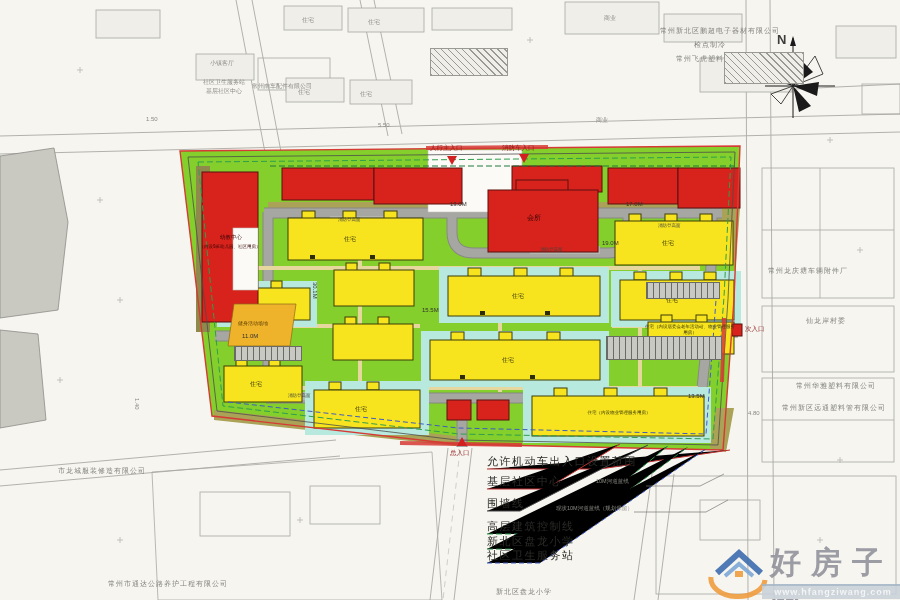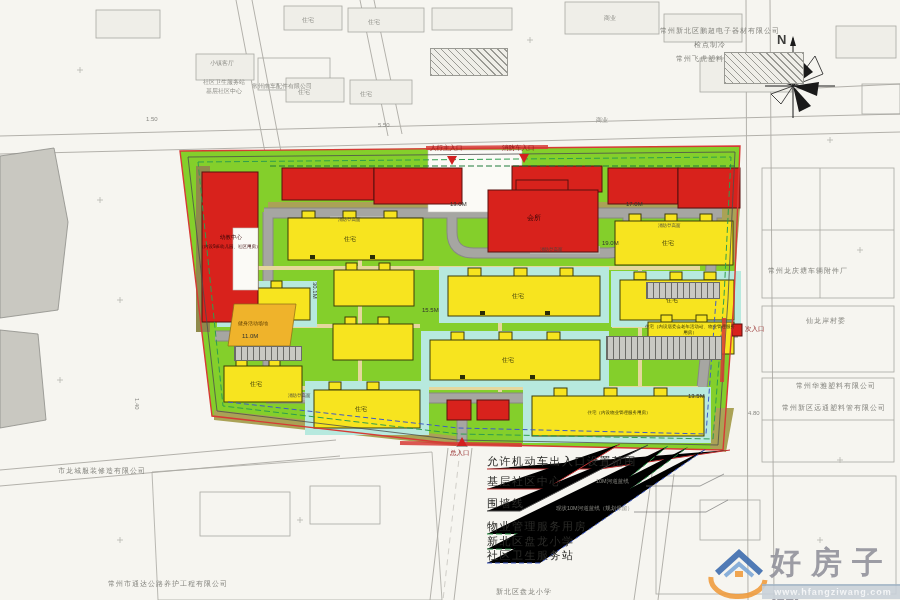--- a/index.html
+++ b/index.html
@@ -397,21 +397,21 @@
 <div class="ov ctx-s" style="left:360px;top:90px">住宅</div>
 <div class="ov ctx-s" style="left:724px;top:72px">住宅</div>
 <div class="ov ctx-s" style="left:604px;top:14px">商业</div>
 <div class="ov ctx-s" style="left:596px;top:116px">商业</div>
 <div class="ov ctx-s" style="left:596px;top:478px;font-size:5.5px">10M河道蓝线</div>
 <div class="ov ctx-s" style="left:556px;top:505px;font-size:5.5px">现状10M河道蓝线（规划保留）</div>
 
 <div class="ov legend-label" style="left:487px;top:454px">允许机动车出入口设置范围</div>
 <div class="ov legend-label" style="left:487px;top:474px">基层社区中心</div>
 <div class="ov legend-label" style="left:487px;top:496px">围墙线</div>
-<div class="ov legend-label" style="left:487px;top:519px">物业管理服务用房</div>
+<div class="ov legend-label" style="left:487px;top:519px">高层建筑控制线</div>
 <div class="ov legend-label" style="left:487px;top:534px">新北区盘龙小学</div>
 <div class="ov legend-label" style="left:487px;top:548px">社区卫生服务站</div>
 
 <div class="hatch-park" style="left:234px;top:346px;width:66px;height:13px"></div>
 <div class="hatch-park" style="left:606px;top:336px;width:114px;height:22px"></div>
 <div class="hatch-park" style="left:646px;top:282px;width:72px;height:15px"></div>
 <div class="hatch-bldg" style="left:430px;top:48px;width:76px;height:26px"></div>
 <div class="hatch-bldg" style="left:724px;top:52px;width:78px;height:30px"></div>
 
 <div class="wm">

